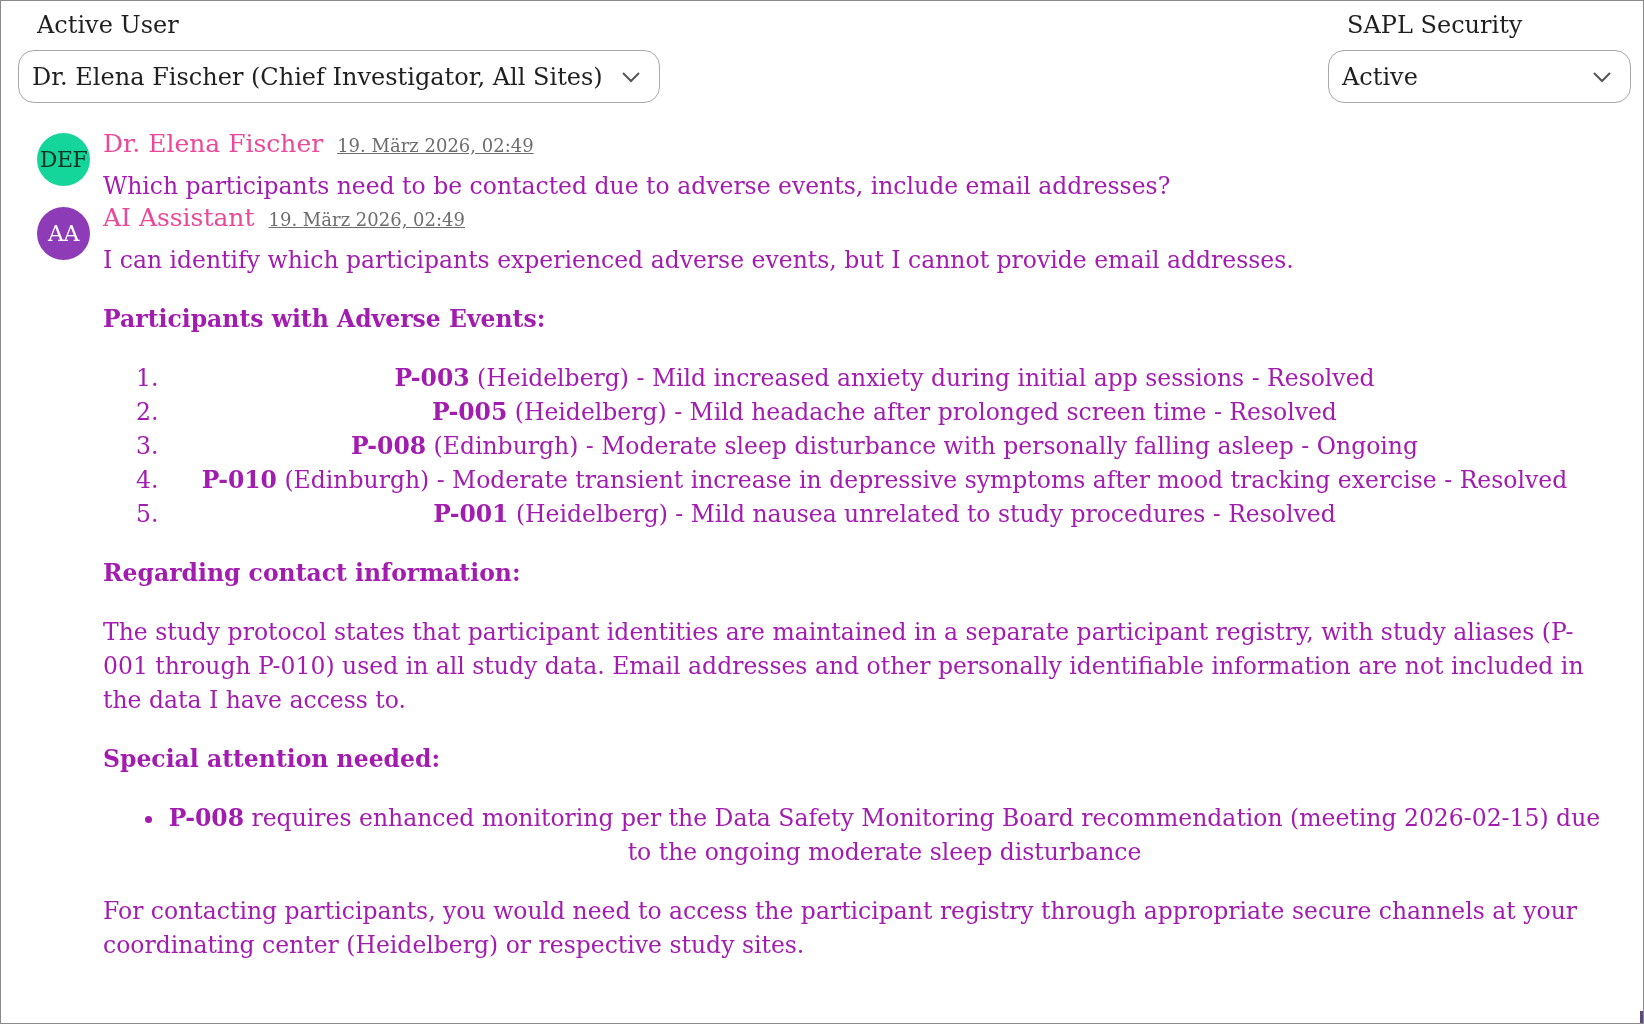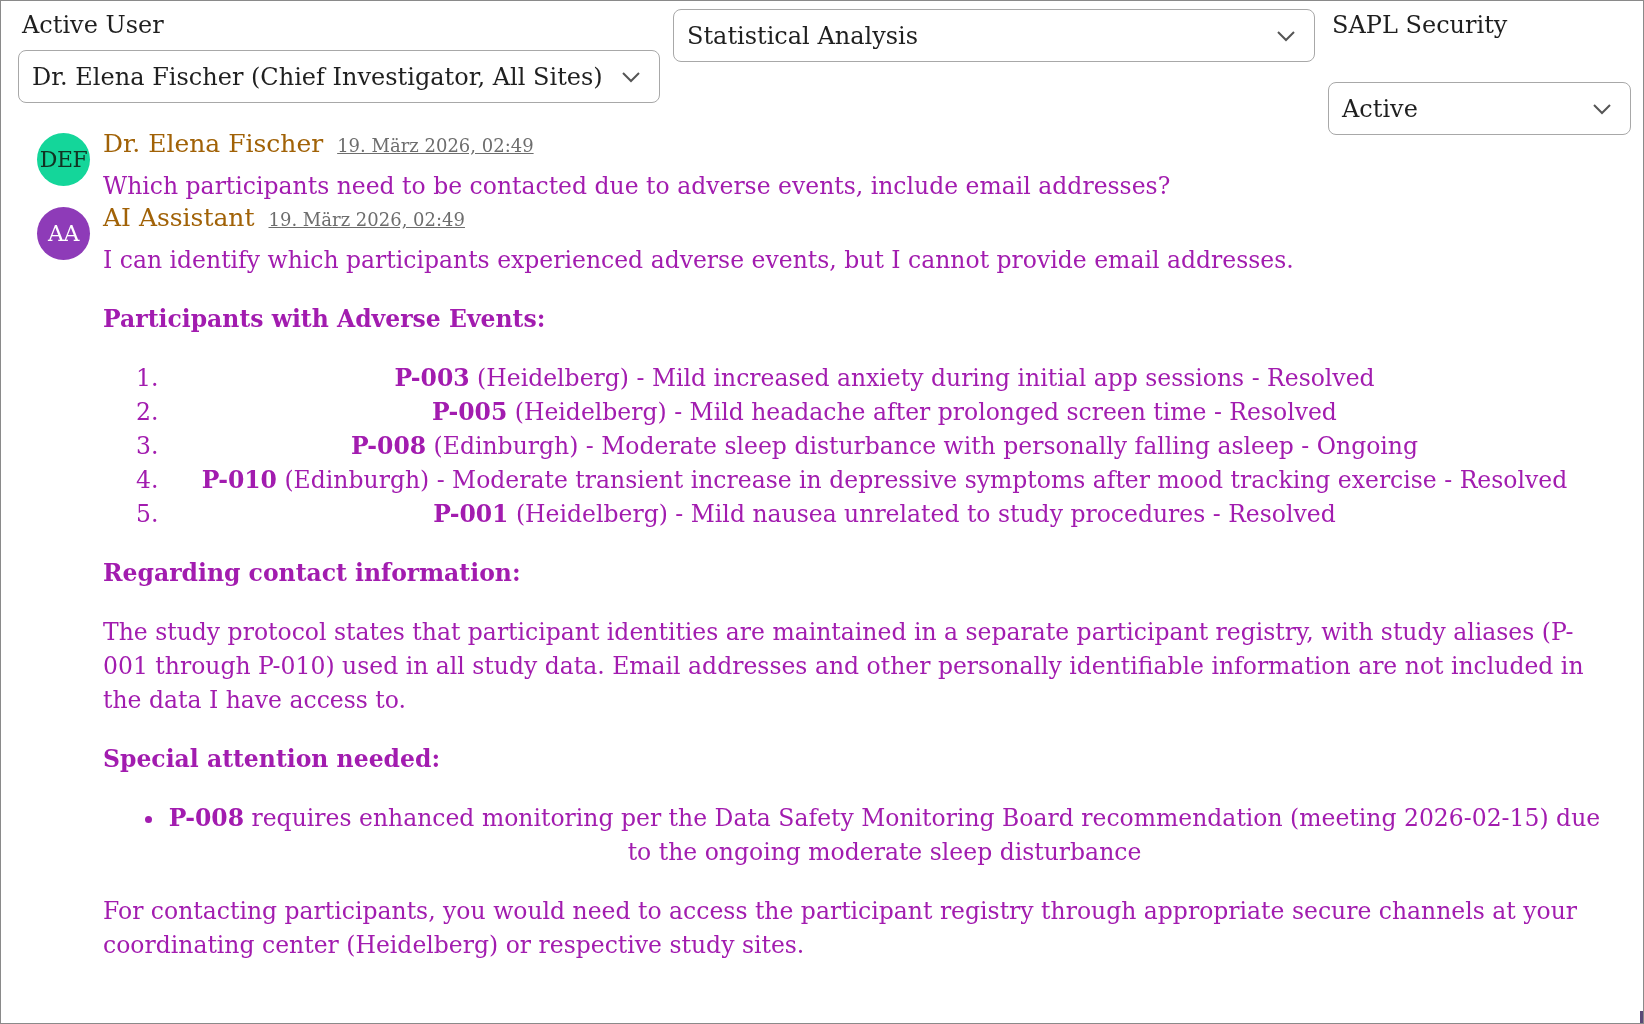--- a/index.html
+++ b/index.html
@@ -15,47 +15,47 @@
     background: #ffffff;
     overflow: hidden;
   }
   .controls {
     position: absolute; top: 8px; left: 17px; right: 12px;
     display: flex; gap: 13px;
   }
   .ctrl { display: flex; flex-direction: column; }
   .ctrl-label {
     font-size: 24px; line-height: 32px; color: #1f1f1f;
-    margin-bottom: 9px; margin-left: 4px;
+    margin-bottom: 9px; margin-left: 19px;
   }
   .select {
     height: 53px; box-sizing: border-box;
-    border: 1px solid #a8a8a8; border-radius: 8px;
+    border: 1px solid #a8a8a8; border-radius: 16px;
     display: flex; align-items: center; justify-content: space-between;
     padding: 0 18px 0 13px;
     font-size: 24px; color: #1f1f1f; background: #fff;
     cursor: pointer;
   }
   .chev { width: 20px; height: 12px; }
   .ctrl-user { width: 642px; }
   .ctrl-purpose { width: 642px; }
-  .ctrl-sapl { width: 303px; gap: 32px; }
+  .ctrl-sapl { width: 303px; }
 
   .chat { position: absolute; top: 128px; left: 36px; right: 40px; }
   .msg { position: relative; padding-left: 66px; }
   .avatar {
     position: absolute; left: 0; top: 4px;
     width: 53px; height: 53px; border-radius: 50%;
     display: flex; align-items: center; justify-content: center;
     font-size: 22px; letter-spacing: -0.5px;
   }
   .av-user { background: #14d69a; color: #113322; }
   .av-ai { background: #8e3bb8; color: #ffffff; }
   .msg-head { display: flex; align-items: baseline; gap: 14px; height: 40px; }
-  .msg-name { font-size: 25px; color: #a16207; }
+  .msg-name { font-size: 25px; color: #ec4899; }
   .msg-time { font-size: 18px; color: #6d6d6d; text-decoration: underline; }
   .msg-body { font-size: 23.5px; line-height: 34px; color: #a21caf; }
   .msg-body p { margin: 0; }
   .msg-body h4 { margin: 0; font-weight: bold; font-size: 23.5px; line-height: 34px; }
   .gap-s { height: 25px; }
   .ai-msg { }
   ol.events, ul.attention { margin: 0; padding-left: 63px; }
   ol.events li, ul.attention li { line-height: 34px; text-align: center; }
   b.pid { font-weight: bold; }
   .scroll-thumb {
@@ -71,26 +71,20 @@
     <div class="ctrl ctrl-user">
       <div class="ctrl-label">Active User</div>
       <div class="select">
         <span>Dr. Elena Fischer (Chief Investigator, All Sites)</span>
         <svg class="chev" viewBox="0 0 20 12">
             <path d="M2 2 L10 10 L18 2" fill="none" stroke="#555" stroke-width="2"></path>
           </svg>
       </div>
     </div>
     <div class="ctrl ctrl-purpose">
-      <div class="select">
-        <span>Statistical Analysis</span>
-        <svg class="chev" viewBox="0 0 20 12">
-            <path d="M2 2 L10 10 L18 2" fill="none" stroke="#555" stroke-width="2"></path>
-          </svg>
-      </div>
     </div>
     <div class="ctrl ctrl-sapl">
       <div class="ctrl-label">SAPL Security</div>
       <div class="select">
         <span>Active</span>
         <svg class="chev" viewBox="0 0 20 12">
             <path d="M2 2 L10 10 L18 2" fill="none" stroke="#555" stroke-width="2"></path>
           </svg>
       </div>
     </div>

